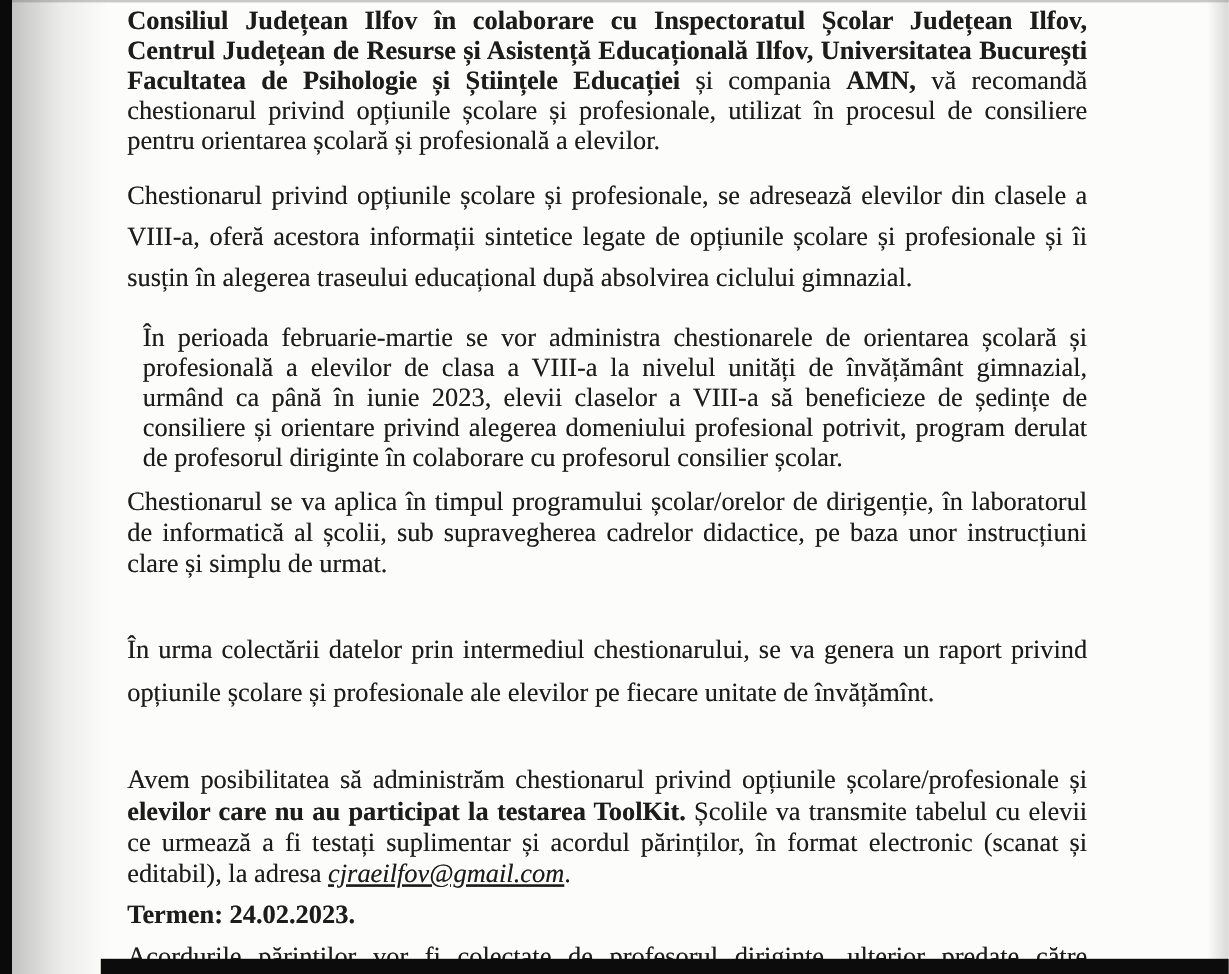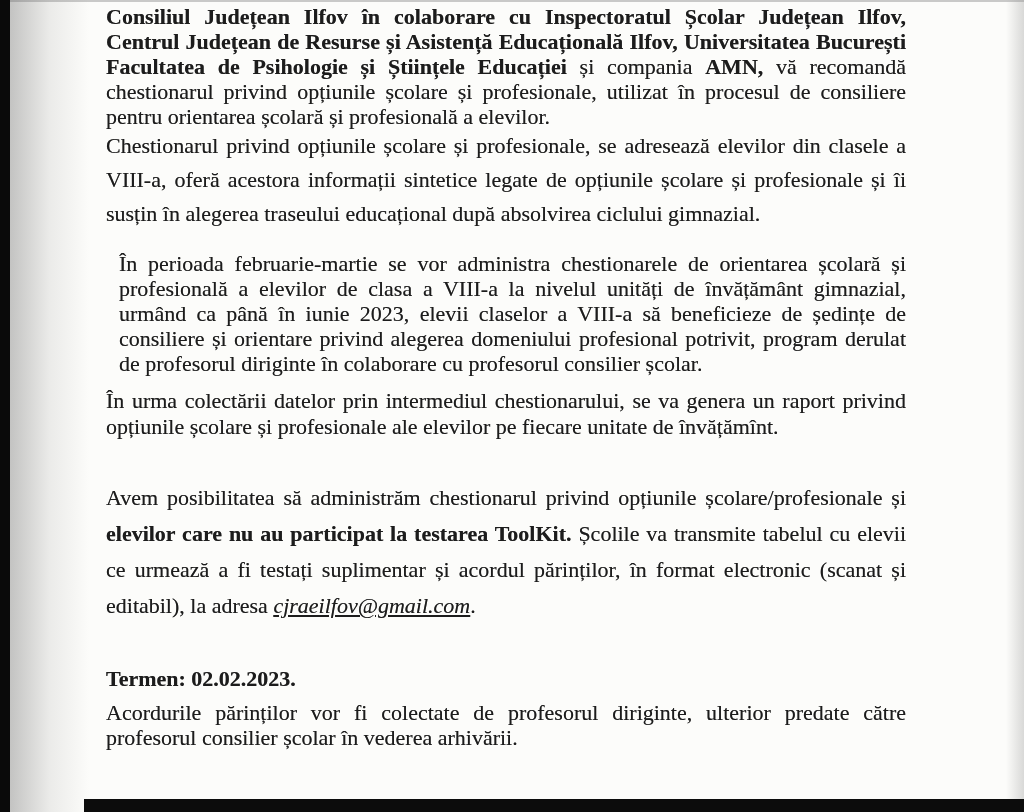--- a/index.html
+++ b/index.html
@@ -31,41 +31,42 @@
   }
   .document-text{
     position:absolute;left:106px;top:4px;width:800px;
     color:var(--ink,#1c1c1c);
     font-size:22px;
     text-shadow:0 0 0.5px rgba(20,20,20,0.55);
   }
   .document-text p{
     margin:0;text-align:justify;line-height:25px;
   }
-  .document-text p:nth-of-type(2){line-height:34px;}
+  .document-text p:nth-of-type(2){margin-top:17px;line-height:34px;}
   .document-text p:nth-of-type(3){margin-top:20px;line-height:25px;margin-left:13px;}
   .document-text p:nth-of-type(4){margin-top:12px;line-height:26px;}
   .document-text p:nth-of-type(5){margin-top:40px;line-height:36px;}
   .document-text p:nth-of-type(6){margin-top:42px;line-height:26px;}
   .document-text p:nth-of-type(7){margin-top:8px;}
   .document-text p:nth-of-type(8){margin-top:10px;}
   .b{font-weight:bold;}
   .u{text-decoration:underline;font-style:italic;}
 </style>
 </head>
 <body style="--ink: #1c1c1c; --page: #fcfcfa;">
 
 <div class="page">
   <div class="top-line"></div>
   <div class="left-shadow"></div>
   <div class="right-shade"></div>
   <div class="document-text">
       <p><span class="b">Consiliul Județean Ilfov în colaborare cu Inspectoratul Școlar Județean Ilfov, Centrul Județean de Resurse și Asistență Educațională Ilfov, Universitatea București Facultatea de Psihologie și Științele Educației</span><span> și compania </span><span class="b">AMN,</span><span> vă recomandă chestionarul privind opțiunile școlare și profesionale, utilizat în procesul de consiliere pentru orientarea școlară și profesională a elevilor.</span></p>
       <p><span>Chestionarul privind opțiunile școlare și profesionale, se adresează elevilor din clasele a VIII-a, oferă acestora informații sintetice legate de opțiunile școlare și profesionale și îi susțin în alegerea traseului educațional după absolvirea ciclului gimnazial.</span></p>
       <p><span>În perioada februarie-martie se vor administra chestionarele de orientarea școlară și profesională a elevilor de clasa a VIII-a la nivelul unități de învățământ gimnazial, urmând ca până în iunie 2023, elevii claselor a VIII-a să beneficieze de ședințe de consiliere și orientare privind alegerea domeniului profesional potrivit, program derulat de profesorul diriginte în colaborare cu profesorul consilier școlar.</span></p>
+      <p><span>Chestionarul se va aplica în timpul programului școlar/orelor de dirigenție, în laboratorul de informatică al școlii, sub supravegherea cadrelor didactice, pe baza unor instrucțiuni clare și simplu de urmat.</span></p>
       <p><span>În urma colectării datelor prin intermediul chestionarului, se va genera un raport privind opțiunile școlare și profesionale ale elevilor pe fiecare unitate de învățămînt.</span></p>
       <p><span>Avem posibilitatea să administrăm chestionarul privind opțiunile școlare/profesionale și </span><span class="b">elevilor care nu au participat la testarea ToolKit.</span><span> Școlile va transmite tabelul cu elevii ce urmează a fi testați suplimentar și acordul părinților, în format electronic (scanat și editabil), la adresa </span><span class="u">cjraeilfov@gmail.com</span><span>.</span></p>
-      <p><span class="b">Termen: 02.02.2023.</span></p>
+      <p><span class="b">Termen: 24.02.2023.</span></p>
       <p><span>Acordurile părinților vor fi colectate de profesorul diriginte, ulterior predate către profesorul consilier școlar în vederea arhivării.</span></p>
     </div>
   <div class="left-strip"></div>
   <div class="bottom-strip"></div>
 </div>
 
 </body></html>

